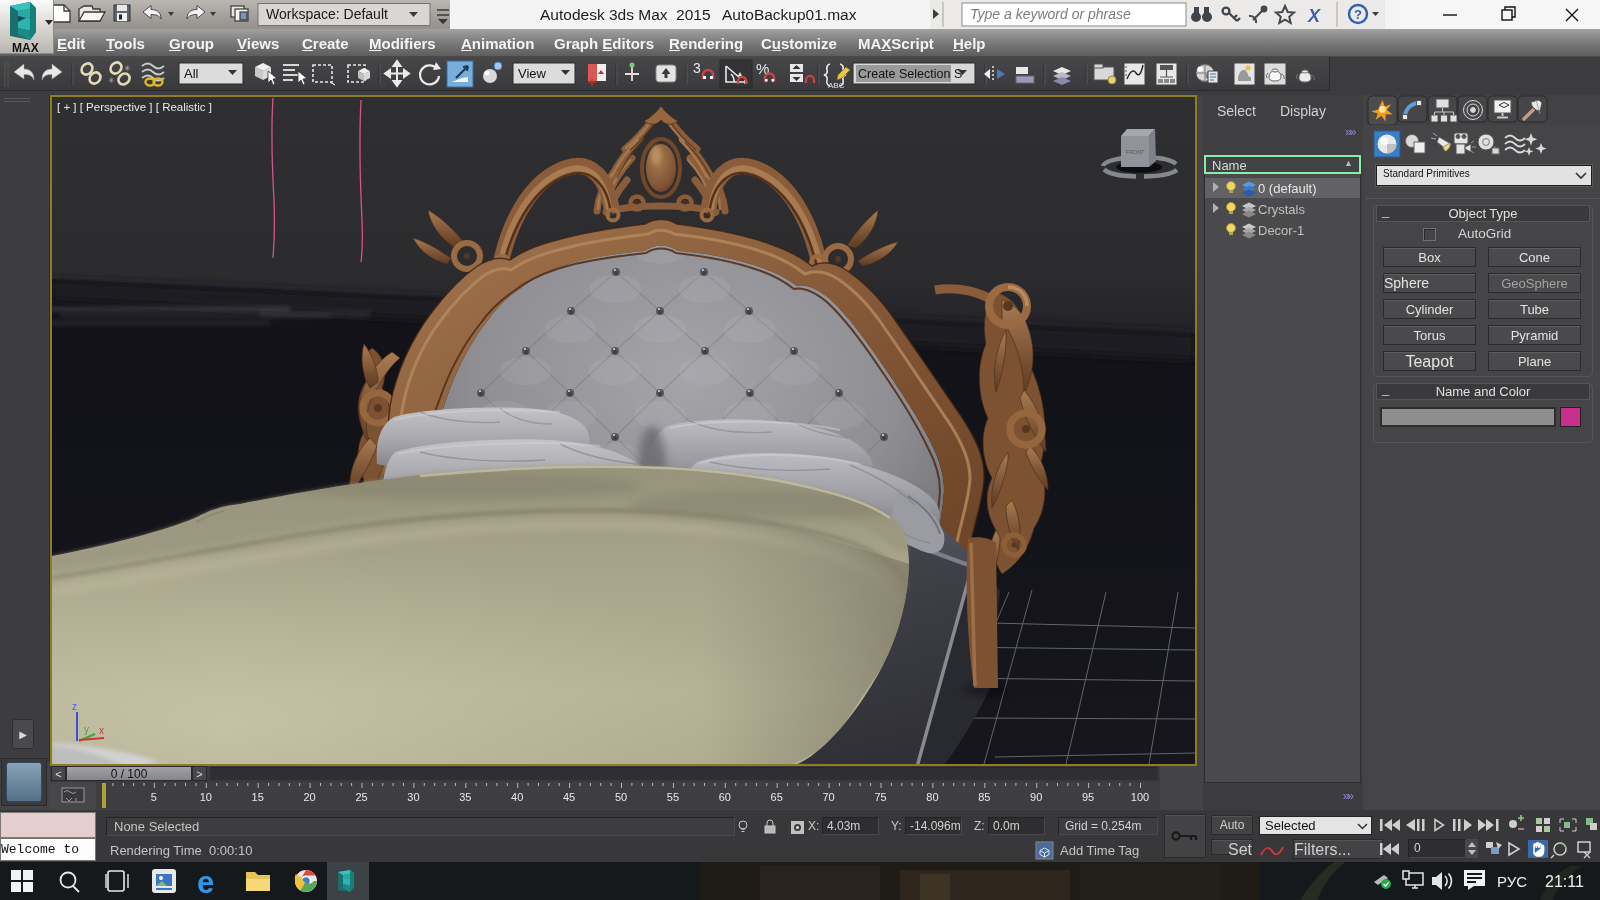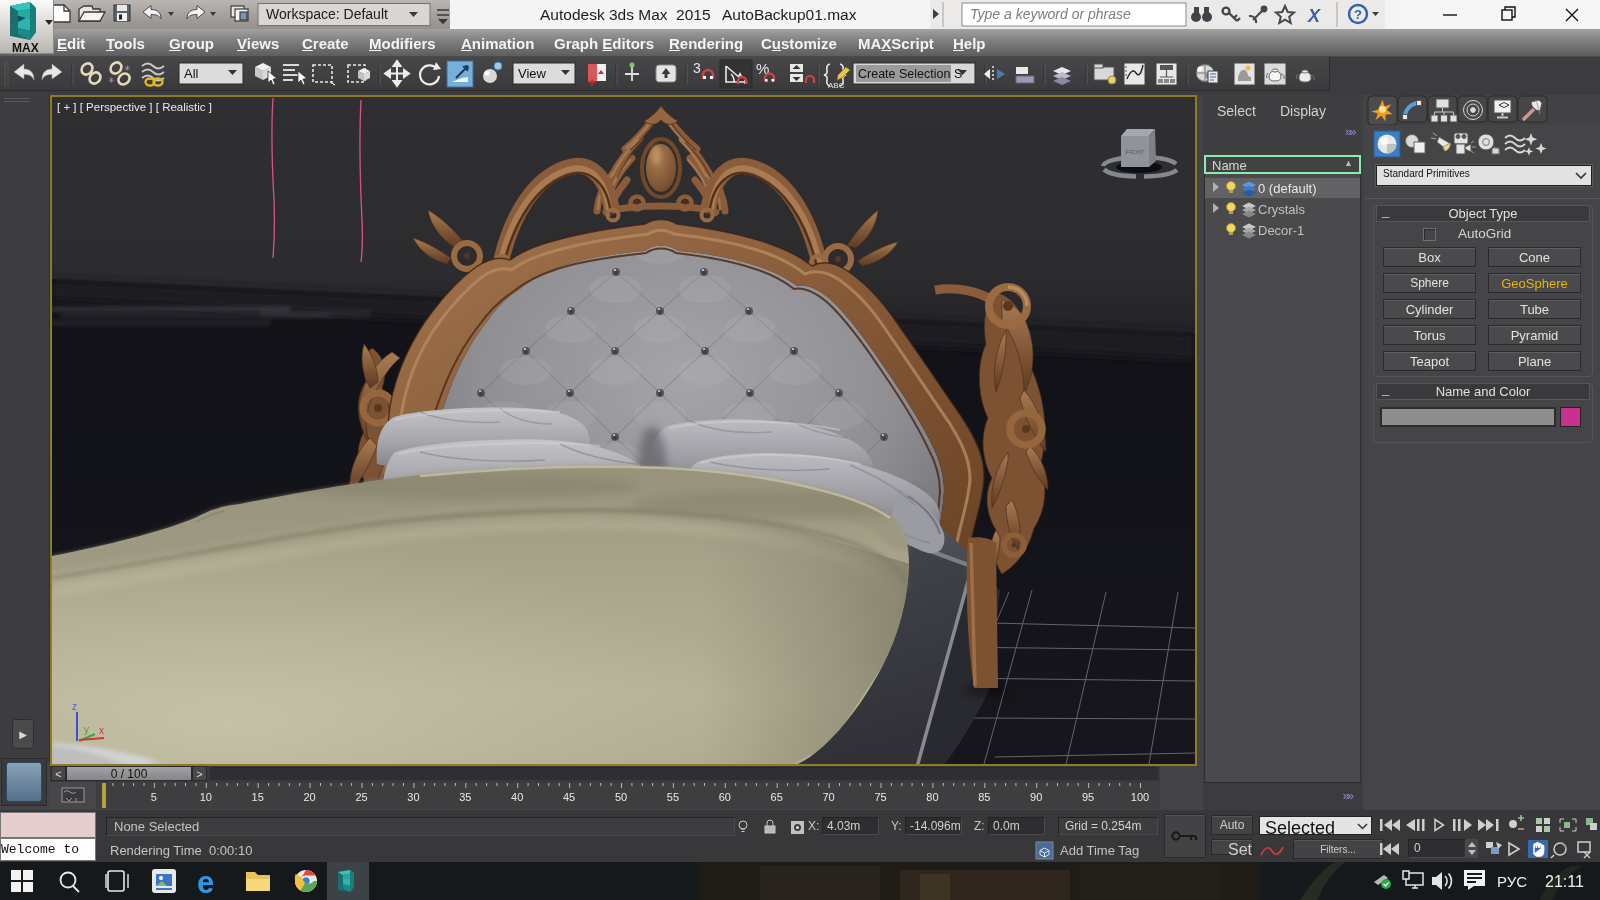--- a/index.html
+++ b/index.html
@@ -989,27 +989,27 @@
     </div>
     <div class="abs" style="left:0px;top:103px;width:234px;height:1px;background:#58585a"></div>
 
     <div class="abs" style="left:7px;top:110px;width:220px;height:172px;border:1px solid #555557;border-radius:4px"></div>
     <div class="abs" style="left:10px;top:110px;width:214px;height:17px;background:#3a3a3c;border:1px solid #565658;color:#e0e0e0;font-size:13px;text-align:center">Object Type<span style="position:absolute;left:5px;top:-3px;color:#c8c8c8">_</span></div>
     <div class="abs" style="left:57px;top:133px;width:13px;height:13px;background:#454547;border:1px solid #707072;box-shadow:inset 1px 1px 0 #2a2a2c"></div>
     <div class="abs" style="left:92px;top:131px;font-size:13.5px;color:#d4d4d4">AutoGrid</div>
     <div id="btngrid">
         <div class="abs" style="left:17px;top:152px;width:93px;height:20px;background:#4a4a4c;border:1px solid #2a2a2c;box-shadow:inset 0 1px 0 #5e5e60;color:#e2e2e2;font-size:13px;text-align:center;line-height:19px">Box</div>
         <div class="abs" style="left:122px;top:152px;width:93px;height:20px;background:#4a4a4c;border:1px solid #2a2a2c;box-shadow:inset 0 1px 0 #5e5e60;color:#e2e2e2;font-size:13px;text-align:center;line-height:19px">Cone</div>
-        <div class="abs" style="left:17px;top:178px;width:93px;height:20px;background:#4a4a4c;border:1px solid #2a2a2c;box-shadow:inset 0 1px 0 #5e5e60;color:#e2e2e2;font-size:12px;text-align:center;line-height:19px">Sphere</div>
-        <div class="abs" style="left:122px;top:178px;width:93px;height:20px;background:#4a4a4c;border:1px solid #2a2a2c;box-shadow:inset 0 1px 0 #5e5e60;color:#eab308;font-size:13px;text-align:center;line-height:19px">GeoSphere</div>
+        <div class="abs" style="left:17px;top:178px;width:93px;height:20px;background:#4a4a4c;border:1px solid #2a2a2c;box-shadow:inset 0 1px 0 #5e5e60;color:#e2e2e2;font-size:14px;line-height:19px">Sphere</div>
+        <div class="abs" style="left:122px;top:178px;width:93px;height:20px;background:#4a4a4c;border:1px solid #2a2a2c;box-shadow:inset 0 1px 0 #5e5e60;color:#a3a3a3;font-size:13px;text-align:center;line-height:19px">GeoSphere</div>
         <div class="abs" style="left:17px;top:204px;width:93px;height:20px;background:#4a4a4c;border:1px solid #2a2a2c;box-shadow:inset 0 1px 0 #5e5e60;color:#e2e2e2;font-size:13px;text-align:center;line-height:19px">Cylinder</div>
         <div class="abs" style="left:122px;top:204px;width:93px;height:20px;background:#4a4a4c;border:1px solid #2a2a2c;box-shadow:inset 0 1px 0 #5e5e60;color:#e2e2e2;font-size:13px;text-align:center;line-height:19px">Tube</div>
         <div class="abs" style="left:17px;top:230px;width:93px;height:20px;background:#4a4a4c;border:1px solid #2a2a2c;box-shadow:inset 0 1px 0 #5e5e60;color:#e2e2e2;font-size:13px;text-align:center;line-height:19px">Torus</div>
         <div class="abs" style="left:122px;top:230px;width:93px;height:20px;background:#4a4a4c;border:1px solid #2a2a2c;box-shadow:inset 0 1px 0 #5e5e60;color:#e2e2e2;font-size:13px;text-align:center;line-height:19px">Pyramid</div>
-        <div class="abs" style="left:17px;top:256px;width:93px;height:20px;background:#4a4a4c;border:1px solid #2a2a2c;box-shadow:inset 0 1px 0 #5e5e60;color:#e2e2e2;font-size:13px;text-align:center;line-height:19px">Teapot</div>
+        <div class="abs" style="left:17px;top:256px;width:93px;height:20px;background:#4a4a4c;border:1px solid #2a2a2c;box-shadow:inset 0 1px 0 #5e5e60;color:#e2e2e2;font-size:16px;text-align:center;line-height:19px">Teapot</div>
         <div class="abs" style="left:122px;top:256px;width:93px;height:20px;background:#4a4a4c;border:1px solid #2a2a2c;box-shadow:inset 0 1px 0 #5e5e60;color:#e2e2e2;font-size:13px;text-align:center;line-height:19px">Plane</div>
       </div>
 
     <div class="abs" style="left:7px;top:288px;width:220px;height:60px;border:1px solid #555557;border-radius:4px"></div>
     <div class="abs" style="left:10px;top:288px;width:214px;height:17px;background:#3a3a3c;border:1px solid #565658;color:#e0e0e0;font-size:13px;text-align:center">Name and Color<span style="position:absolute;left:5px;top:-3px;color:#c8c8c8">_</span></div>
     <div class="abs" style="left:14px;top:312px;width:176px;height:20px;background:#8e8e8e;border:2px solid #2c2c2e"></div>
     <div class="abs" style="left:194px;top:312px;width:21px;height:20px;background:#c8308e;border:1px solid #222"></div>
   </div>
   <div id="timeslider">
     <div class="abs" style="left:1px;top:0px;width:15px;height:15px;background:#48484a;border:1px solid #2a2a2c;color:#ddd;font-size:11px;text-align:center;line-height:15px">&lt;</div>
@@ -1184,21 +1184,21 @@
 
     <div class="abs btn3d" style="left:1164px;top:4px;width:42px;height:44px"></div>
     <svg class="abs" style="left:1170px;top:18px" width="30" height="16" viewBox="0 0 30 16">
         <g stroke="#1a1a1a" stroke-width="2.2" fill="none">
           <circle cx="6" cy="8" r="3.6"></circle>
           <path d="M10,8 h16 M21,8 v4 M26,8 v4"></path>
         </g>
       </svg>
     <div class="abs btn3d" style="left:1211px;top:5px;width:42px;height:20px;font-size:12px;text-align:center;line-height:19px">Auto</div>
     <div class="abs btn3d" style="left:1211px;top:29px;width:42px;height:16px;font-size:16px;text-align:right;line-height:19px">Set K.</div>
-    <div class="abs" style="left:1259px;top:6px;width:113px;height:19px;background:#e4e4e4;border:1px solid #222;font-size:18px;color:#111;padding:1px 5px">Selected
+    <div class="abs" style="left:1259px;top:6px;width:113px;height:19px;background:#e4e4e4;border:1px solid #222;font-size:13px;color:#111;padding:1px 5px">Selected
       <svg class="abs" style="right:3px;top:6px" width="11" height="8">
           <path d="M1,1 l4.5,4.5 4.5,-4.5" stroke="#333" stroke-width="1.5" fill="none"></path>
         </svg>
     </div>
     <svg class="abs" style="left:1378px;top:5px" width="222px" height="20" viewBox="0 0 222 20">
       <g fill="#cfcfcf">
         <path d="M2,4 v12 h2.5 v-12 z M14,4 l-8,6 8,6 z M22,4 l-8,6 8,6 z"></path>
         <path d="M28,10 l9,-6 v12 z M39,4 v12 h2.5 v-12 z M44,4 v12 h2.5 v-12 z"></path>
         <path d="M57,4.5 l8.5,5.5 -8.5,5.5 z" fill="none" stroke="#cfcfcf" stroke-width="1.5"></path>
         <path d="M75,4 v12 h2.5 v-12 z M80,4 v12 h2.5 v-12 z M94,10 l-8,-6 v12 z"></path>
@@ -1227,21 +1227,21 @@
 
     <div class="abs" style="left:110px;top:33px;font-size:13px;color:#c4c4c4">Rendering Time&nbsp; 0:00:10</div>
     <svg class="abs" style="left:1035px;top:31px" width="20" height="20">
         <rect x="1" y="1" width="17" height="17" fill="#4a6a9a" stroke="#888"></rect>
         <path d="M5,9.5 l4.5,-2.5 4.5,2.5 -4.5,2.5 z M5,9.5 v4 l4.5,2.5 v-4 M14,9.5 v4 l-4.5,2.5" stroke="#dce8f8" fill="none"></path>
       </svg>
     <div class="abs" style="left:1060px;top:33px;font-size:13px;color:#c4c4c4">Add Time Tag</div>
     <svg class="abs" style="left:1258px;top:31px" width="28" height="20">
         <path d="M3,14 q6,-12 11,-4 t11,-4" stroke="#cc3a3a" stroke-width="1.8" fill="none"></path>
       </svg>
-    <div class="abs btn3d" style="left:1293px;top:29px;width:90px;height:20px;font-size:10px;text-align:center;line-height:19px">Filters...</div>
+    <div class="abs btn3d" style="left:1293px;top:29px;width:90px;height:20px;font-size:16px;text-align:left;line-height:19px">Filters...</div>
     <svg class="abs" style="left:1378px;top:30px" width="30" height="18" viewBox="0 0 30 18">
         <g fill="#cfcfcf">
           <path d="M2,3 v12 h2.5 v-12 z M13,3 l-8,6 8,6 z M21,3 l-8,6 8,6 z"></path>
         </g>
       </svg>
     <div class="abs sunken" style="left:1408px;top:29px;width:58px;height:19px;font-size:12px;color:#d0d0d0;padding:1px 5px">0</div>
     <svg class="abs" style="left:1466px;top:29px" width="12" height="19">
         <rect width="12" height="19" fill="#48484a"></rect>
         <path d="M6,3 l4,5 h-8 z M6,16 l4,-5 h-8 z" fill="#c0c0c0"></path>
       </svg>

